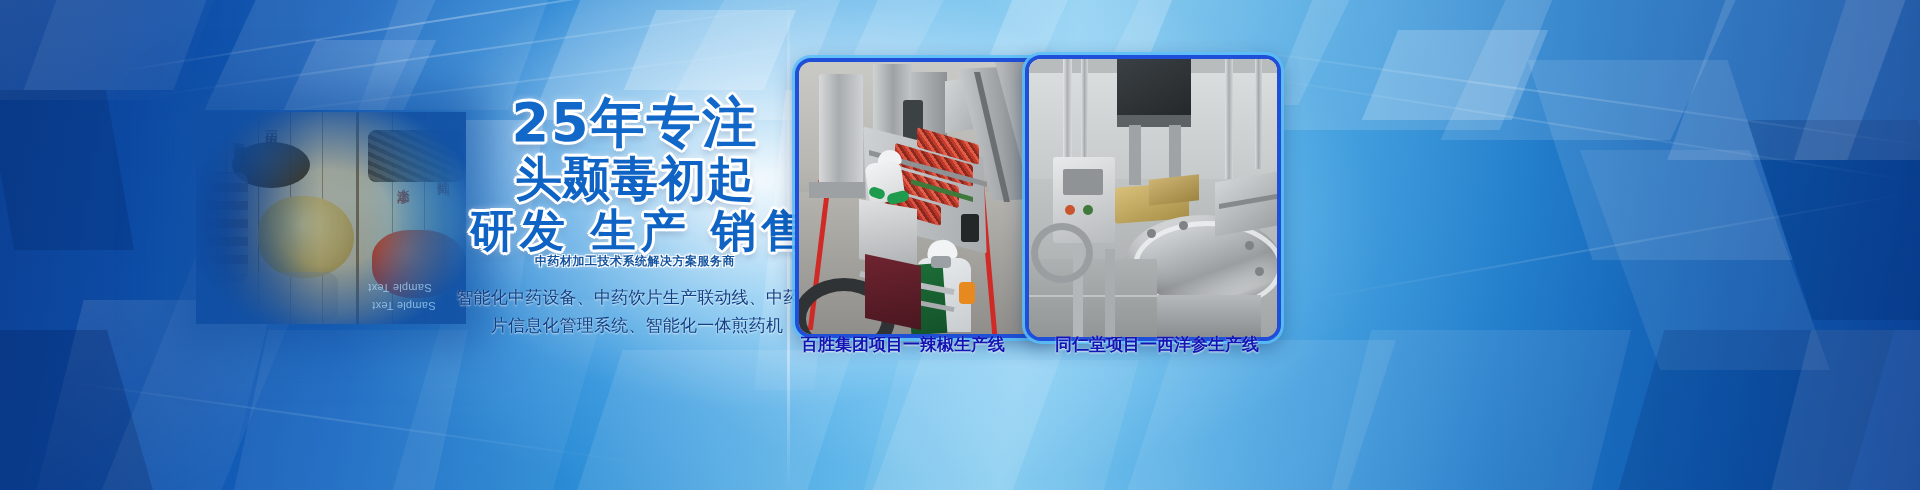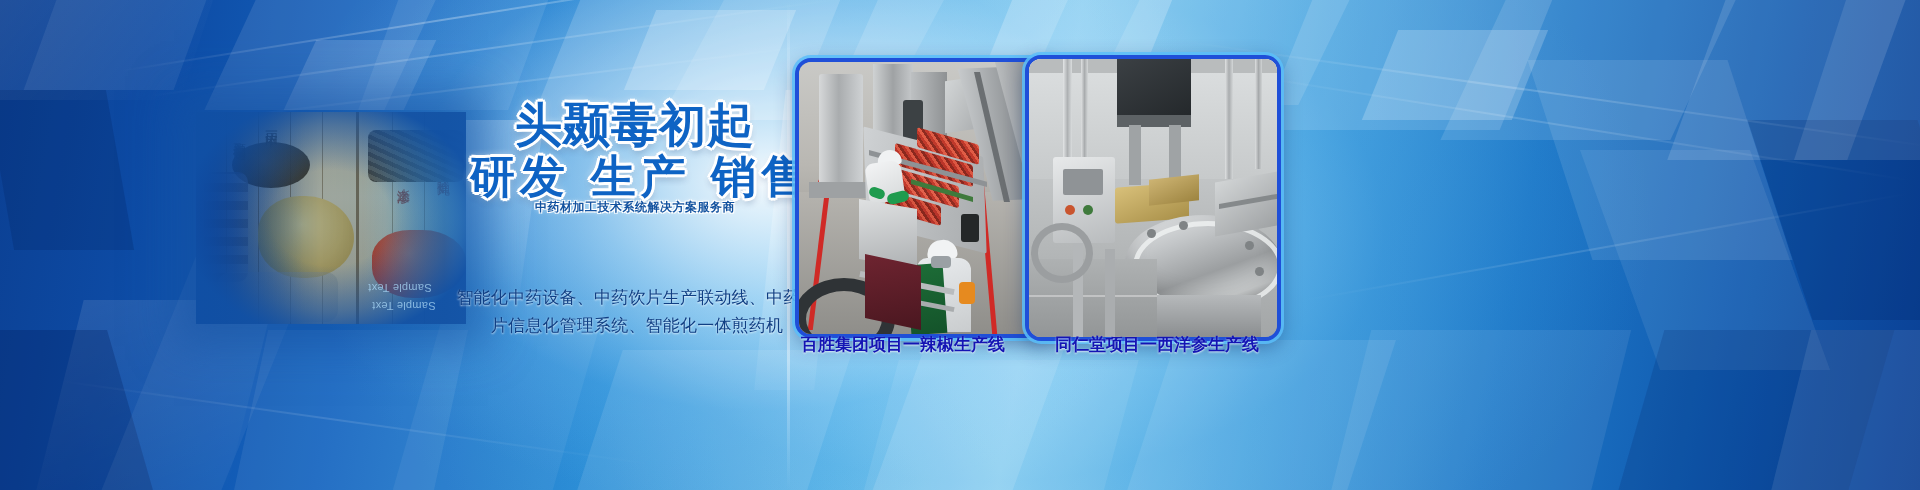--- a/index.html
+++ b/index.html
@@ -191,20 +191,21 @@
       <div class="herb-overlay"></div>
       <div class="herb-overlay2"></div>
       <div class="herb-fade"></div>
 
       <div class="sample-text" style="left:172px;top:170px;transform:rotate(180deg);">Sample Text</div>
       <div class="sample-text" style="left:176px;top:188px;transform:rotate(180deg);">Sample Text</div>
     </div>
   </div>
 
   <div class="headline">
+    <div class="hl-line hl1">25年专注</div>
     <div class="hl-line hl2">头颞毒初起</div>
     <div class="hl-line hl3">研发 生产 销售</div>
     <div class="hl-sub">中药材加工技术系统解决方案服务商</div>
   </div>
 
   <div class="hl-desc">智能化中药设备、中药饮片生产联动线、中药饮片信息化管理系统、智能化一体煎药机</div>
 
   <div class="photo-card card1">
     <div class="photo" style="background:linear-gradient(180deg,#c9c9c6 0%,#b9b7b2 38%,#9b9a95 70%,#8d8c88 100%);">
 

